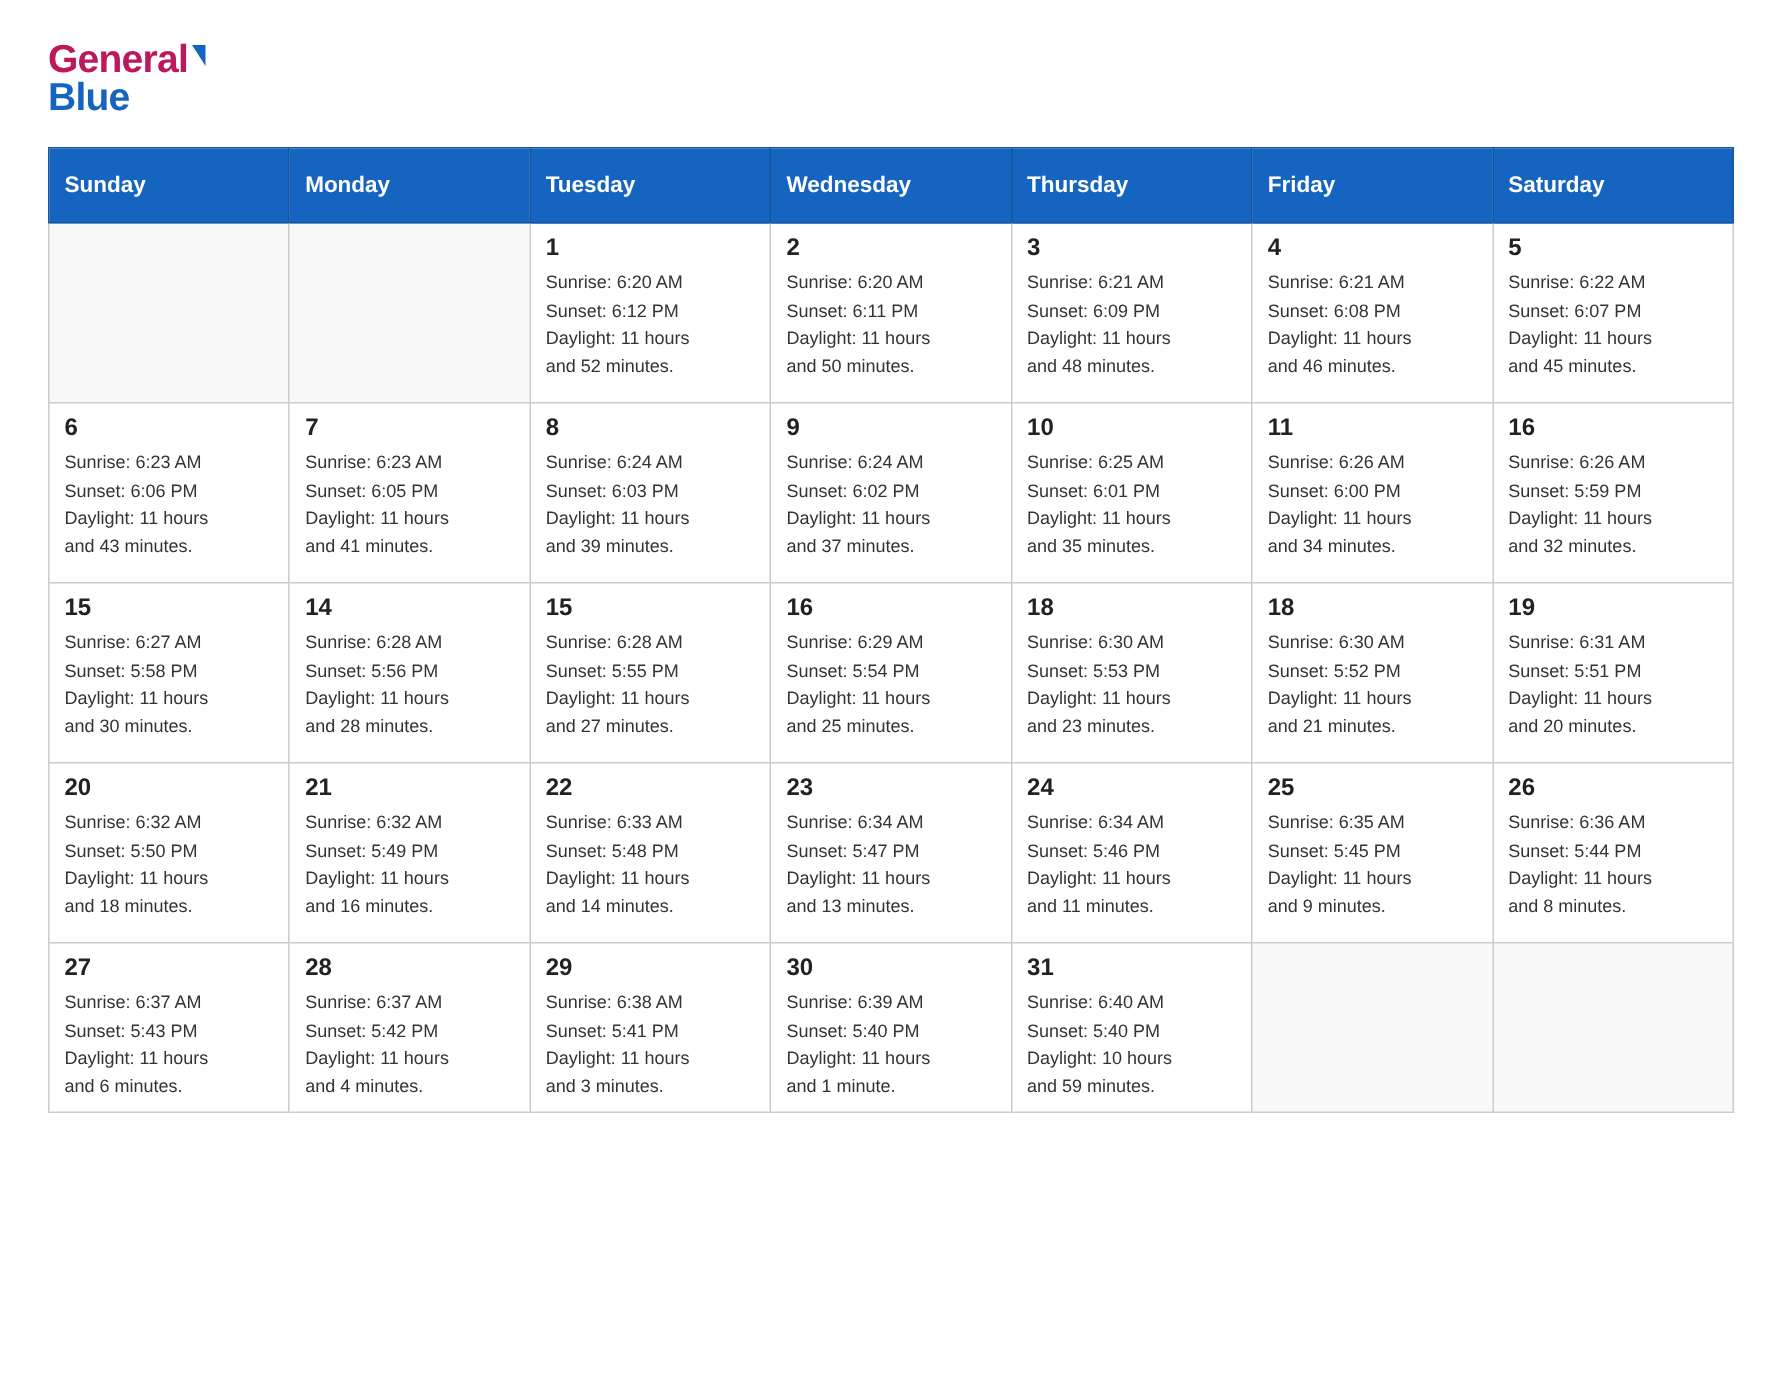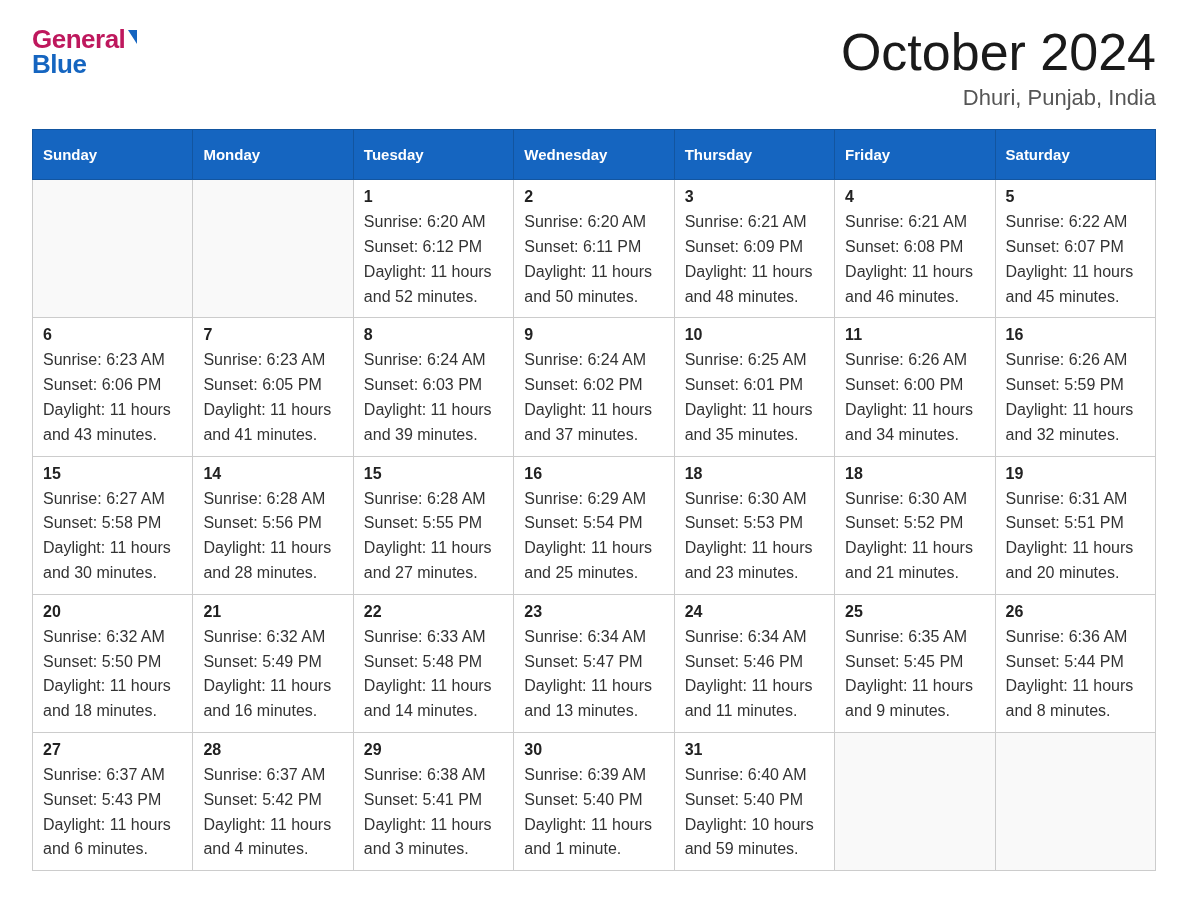--- a/index.html
+++ b/index.html
@@ -83,21 +83,21 @@
       min-height: 100px;
       height: 120px;
     }
     .day-number {
       font-size: 16px;
       font-weight: bold;
       color: #222;
       margin-bottom: 4px;
     }
     .day-info {
-      font-size: 16px;
+      font-size: 12px;
       color: #333;
       line-height: 1.55;
     }
     .empty-cell {
       background: #f9f9f9;
     }
     tr:last-child td {
       height: 110px;
     }
   </style>
@@ -105,24 +105,20 @@
 <body>
 
 <div class="header-area">
   <div class="logo">
     <div style="display:flex;align-items:center;">
       <span class="logo-text-general">General</span>
       <span class="logo-triangle"></span>
     </div>
     <span class="logo-text-blue">Blue</span>
   </div>
-  <div class="title-area">
-    <div class="calendar-title">October 2024</div>
-    <div class="calendar-subtitle">Dhuri, Punjab, India</div>
-  </div>
 </div>
 
 <table>
   <thead>
     <tr>
 
     <th>Sunday</th>
         <th>Monday</th>
         <th>Tuesday</th>
         <th>Wednesday</th>

